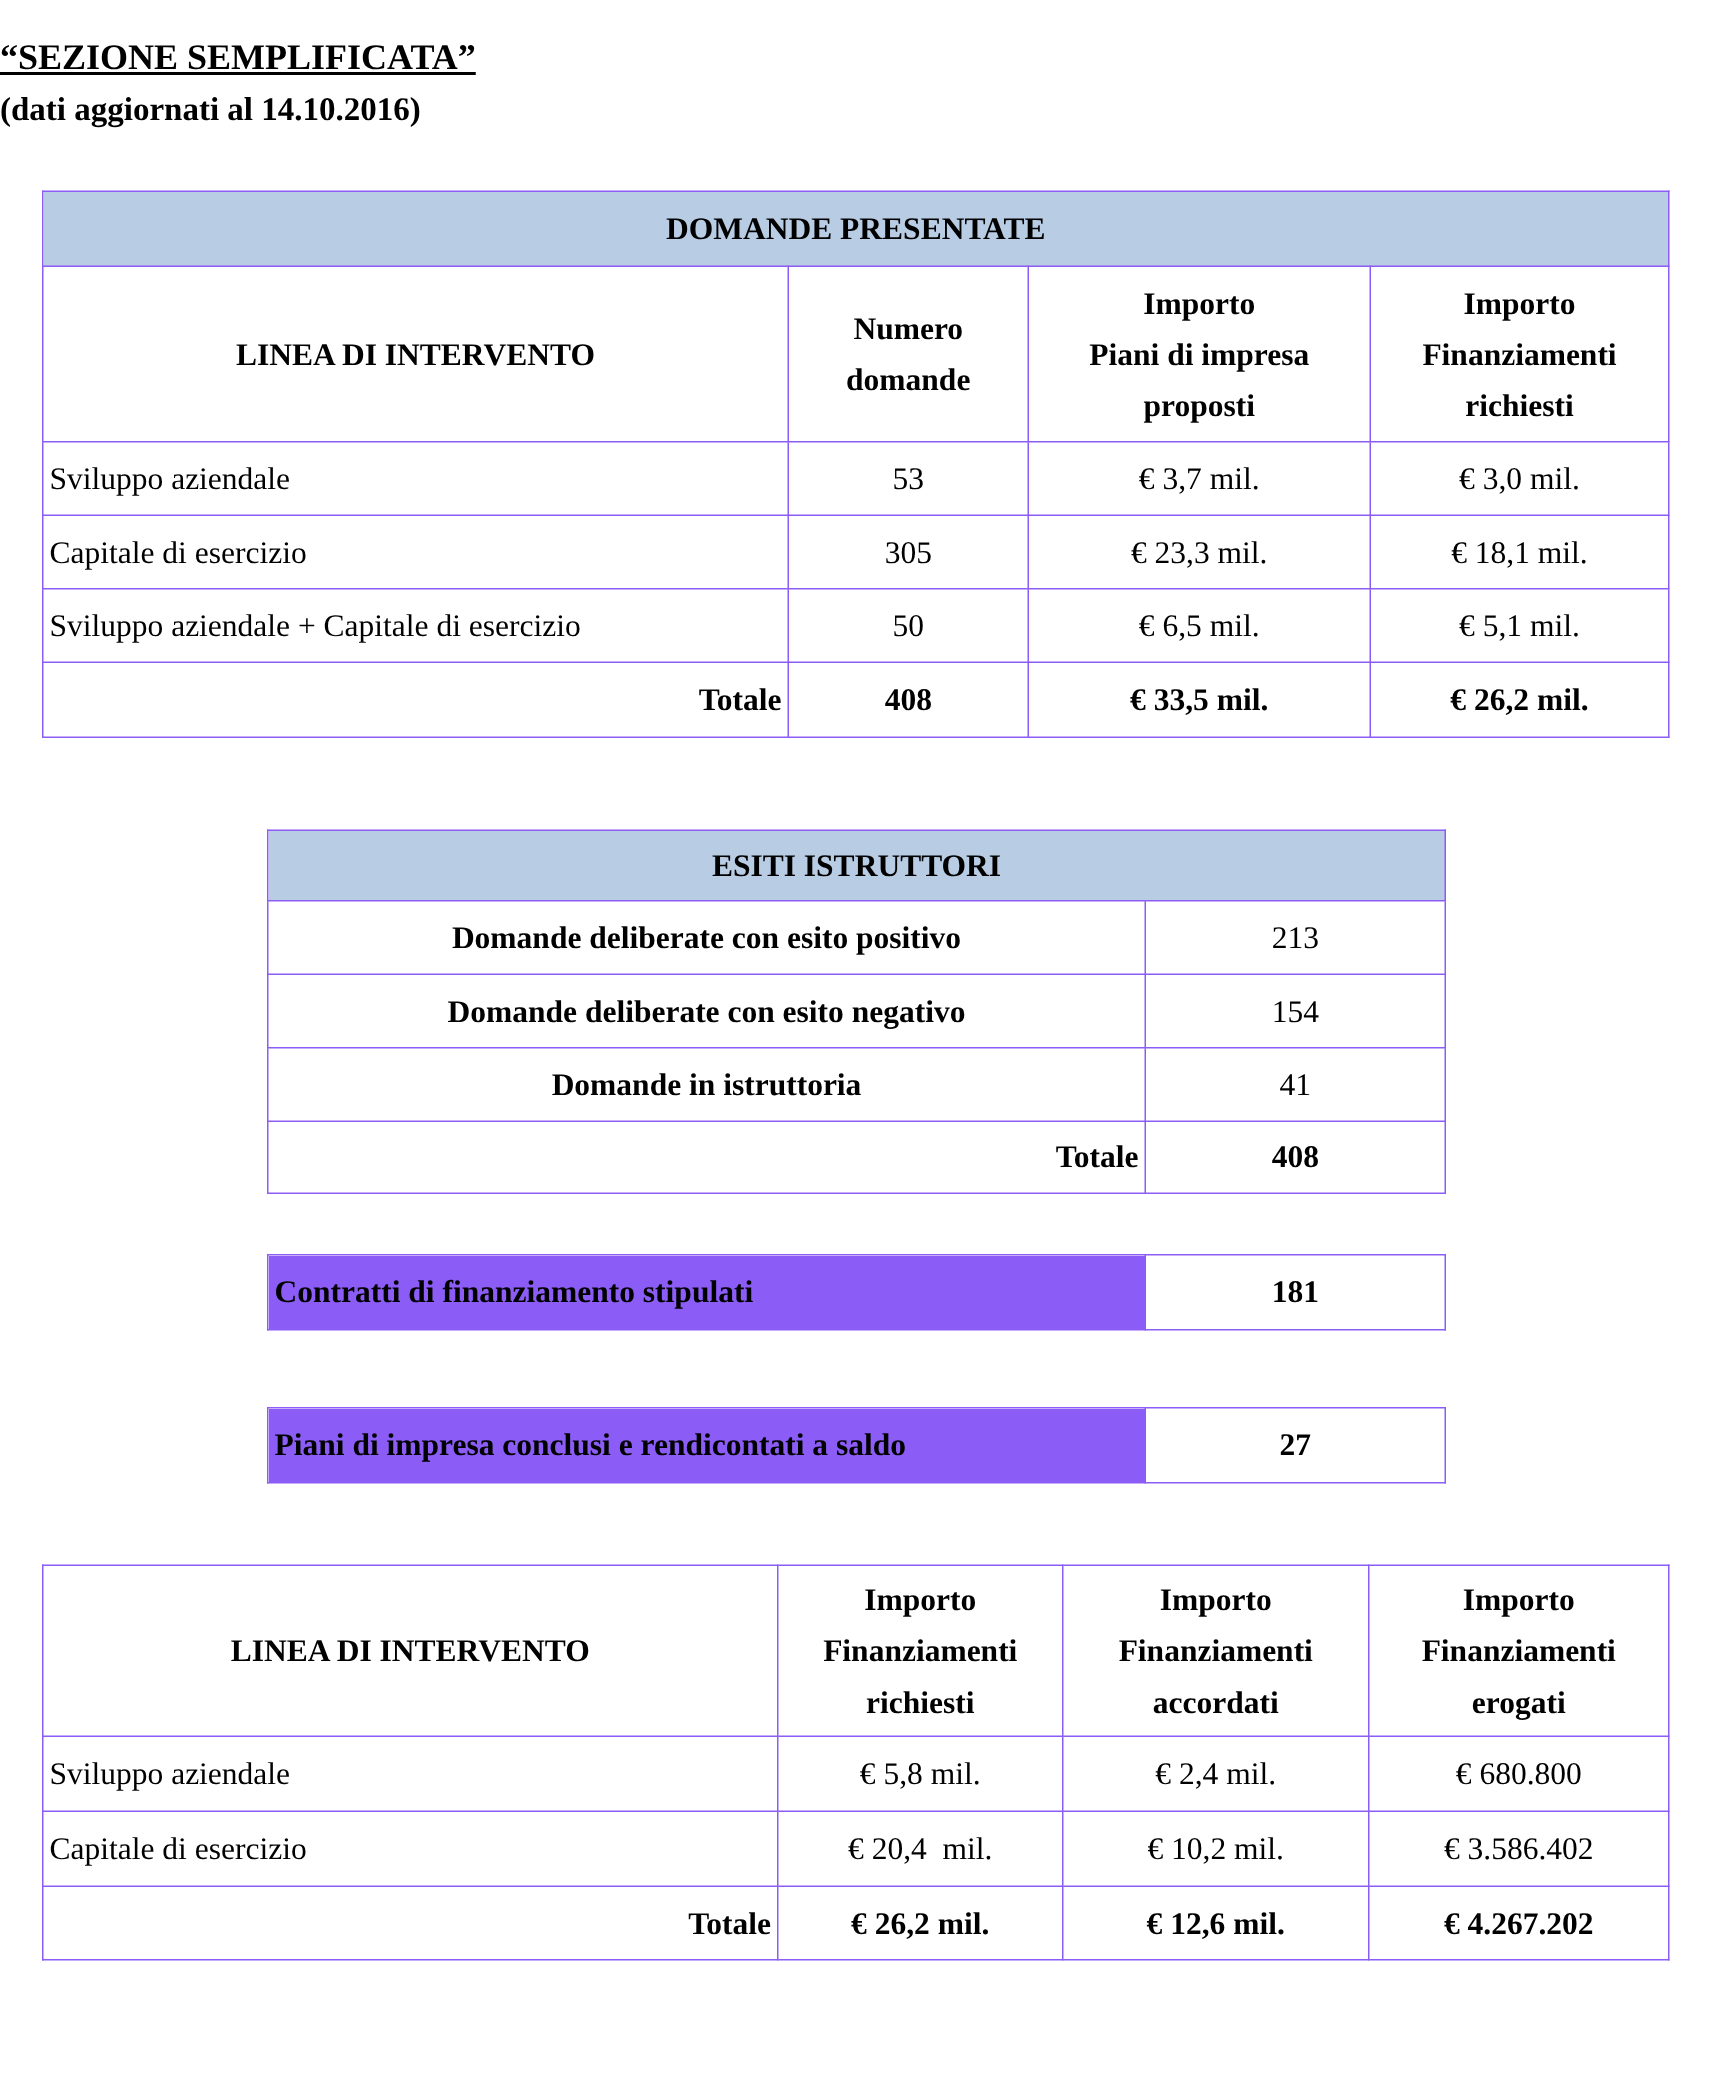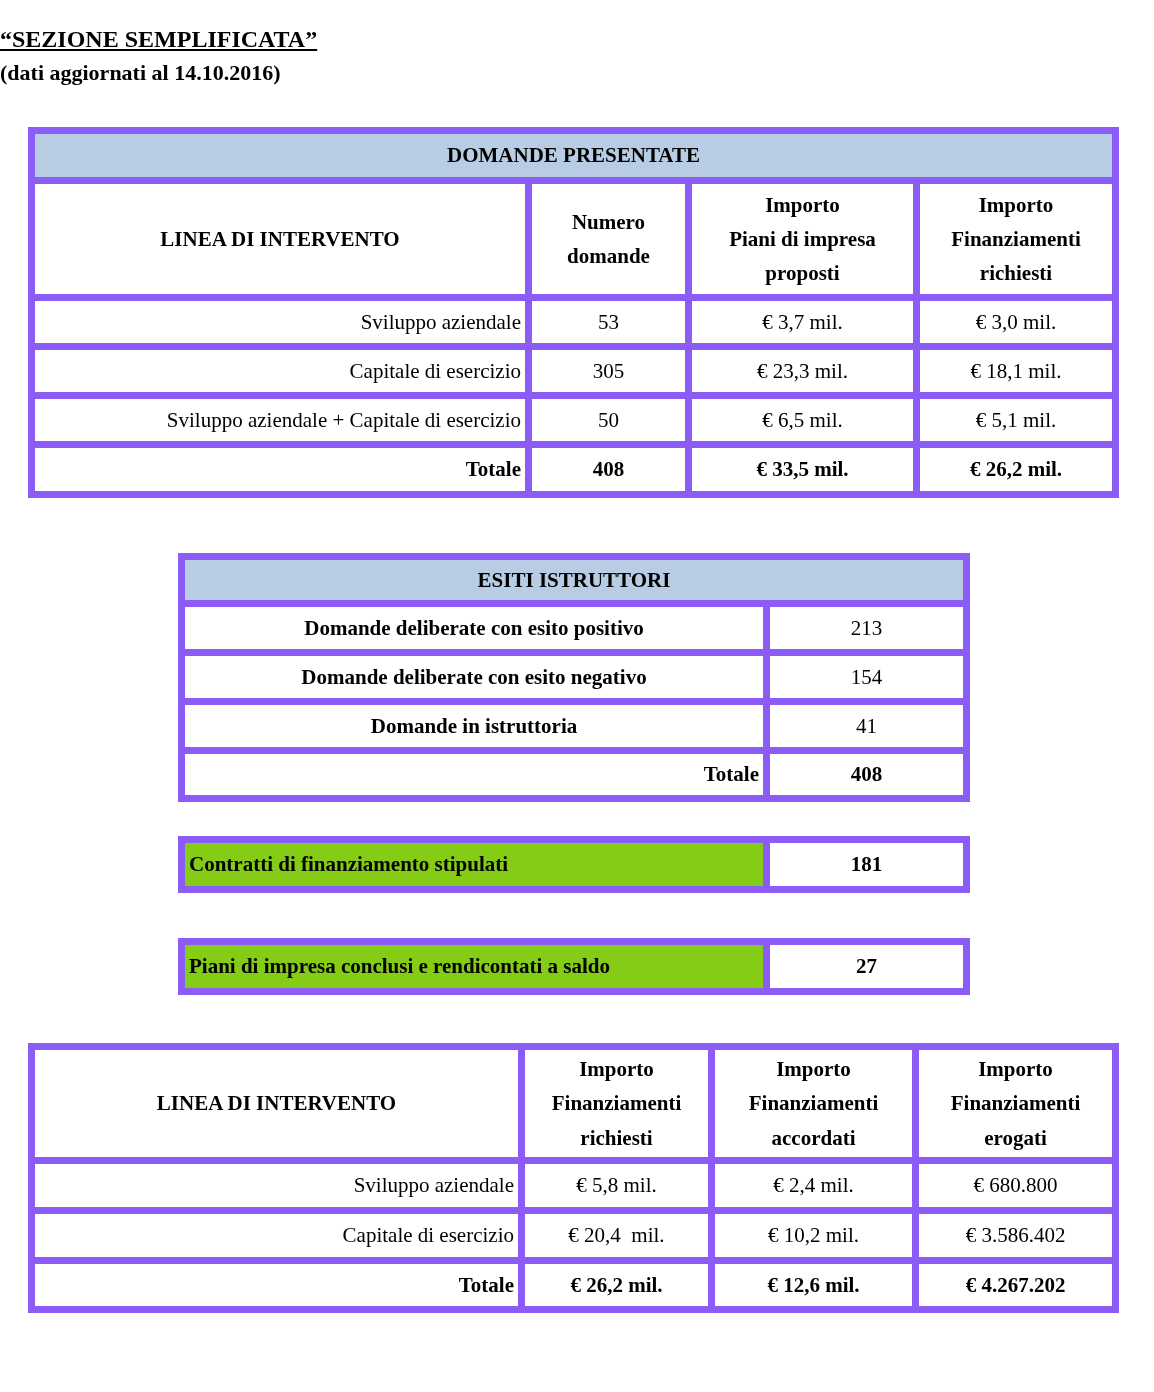--- a/index.html
+++ b/index.html
@@ -13,46 +13,46 @@
     overflow: hidden;
   }
 
   .title-block { position: absolute; top: 24px; left: 0; width: 100%; text-align: left; }
   .doc-title { font-size: 24px; font-weight: bold; line-height: 1.3; }
   .doc-title .underlined { text-decoration: underline; }
   .doc-subtitle { font-size: 22px; font-weight: bold; line-height: 1.3; margin-top: 4px; }
 
   table.tbl { border-collapse: collapse; table-layout: fixed; position: absolute; }
   table.tbl td {
-    border: 7px solid #8b5cf6;
+    border: 1px solid #8b5cf6;
     font-size: 21px;
     padding: 0 4px;
     vertical-align: middle;
     overflow: hidden;
   }
 
   .band {
     background: #b8cce4;
     font-weight: bold;
     text-align: center;
   }
   .colhead {
     font-weight: bold;
     text-align: center;
     white-space: pre-line;
     line-height: 1.62;
   }
-  .label { text-align: right; padding-left: 10px; border-radius: 18px; }
+  .label { text-align: left; padding-left: 10px; border-radius: 18px; }
   .label-bold { text-align: center; padding-left: 12px; font-weight: bold; }
   .val { text-align: center; }
   .val-bold { text-align: center; font-weight: bold; }
   .total-label { text-align: right; font-weight: bold; padding-right: 12px; }
 
   .band-label {
-    background: #84cc16;
+    background: #8b5cf6;
     font-weight: bold;
     text-align: left;
     padding-left: 12px;
   }
 
   #table-domande { left: 28px; top: 127px; width: 1084px; }
   #table-esiti { left: 178px; top: 553px; width: 785px; }
   #table-contratti { left: 178px; top: 836px; width: 785px; }
   #table-piani { left: 178px; top: 938px; width: 785px; }
   #table-importi { left: 28px; top: 1043px; width: 1084px; }

